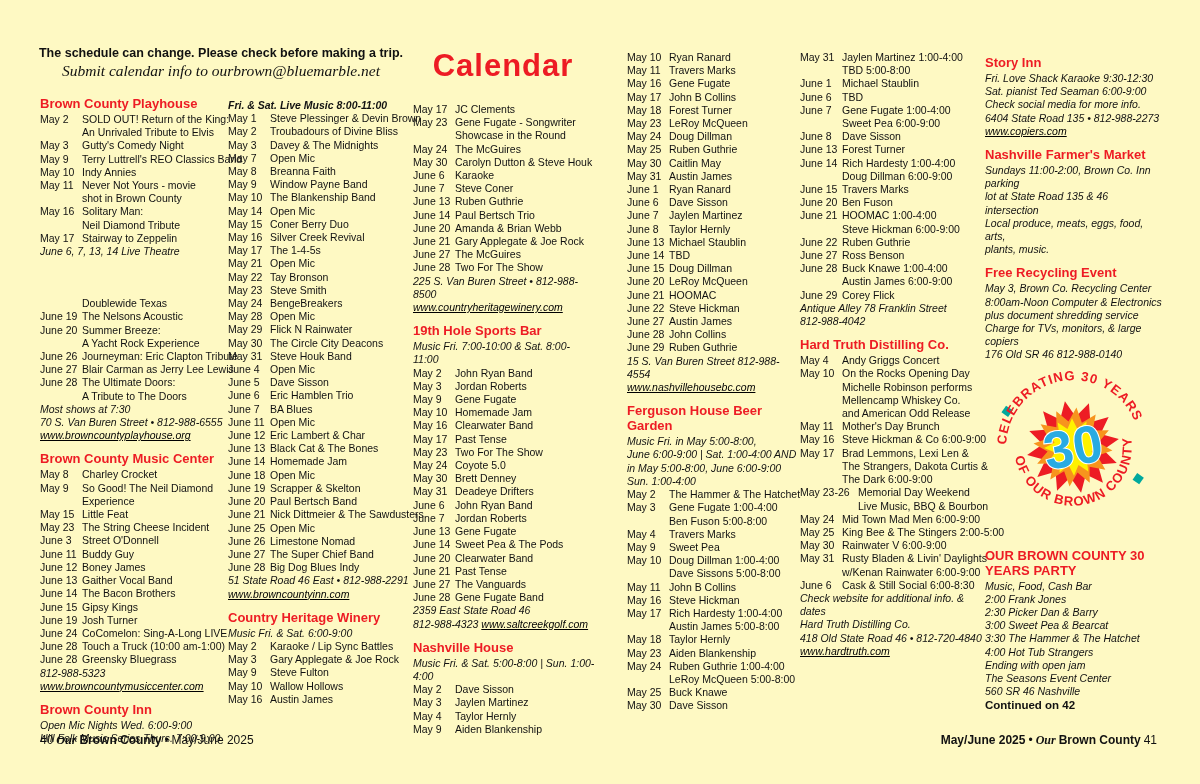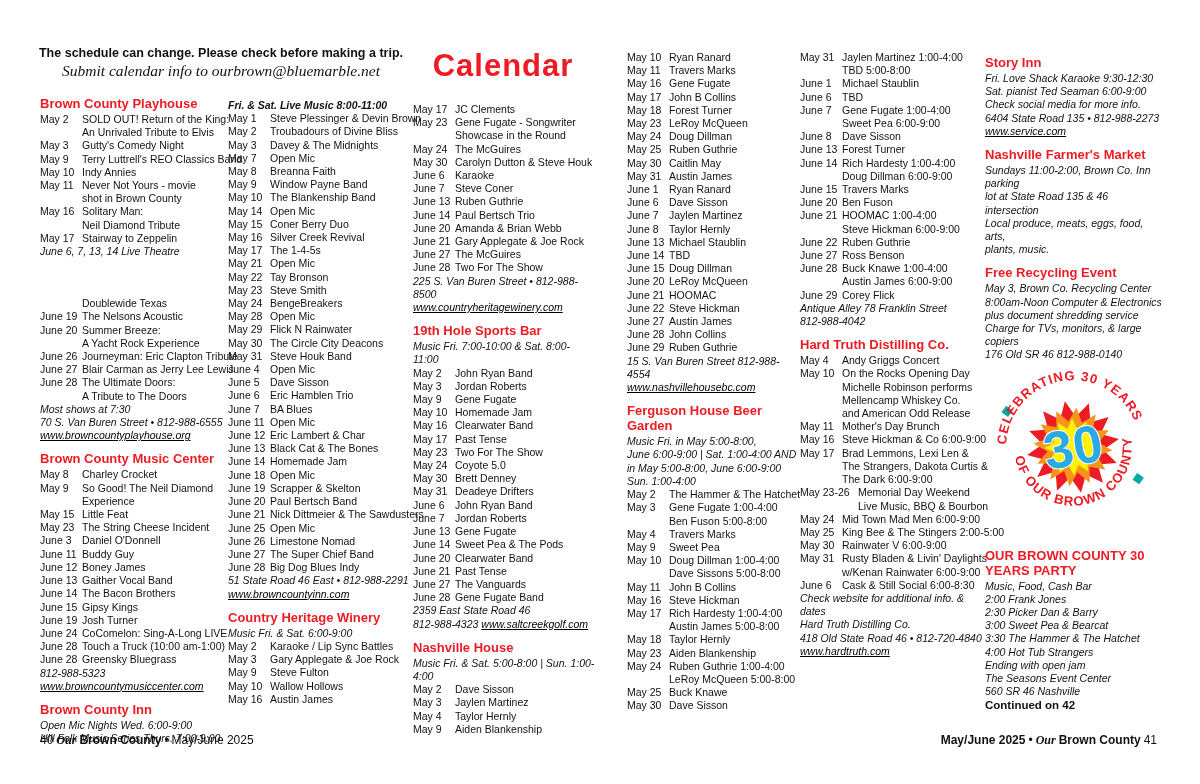--- a/index.html
+++ b/index.html
@@ -1,16 +1,16 @@
 <!DOCTYPE html>
 <html><head>
 <meta charset="utf-8">
 <style>
   html,body{margin:0;padding:0;background:#e9e9e9;}
-  .page{position:relative;width:1200px;height:784px;background:#ffffff;overflow:hidden;
+  .page{position:relative;width:1200px;height:784px;background:#fef9c3;overflow:hidden;
         font-family:"Liberation Sans",sans-serif;color:#111;}
   .notice{position:absolute;left:38px;top:46px;width:366px;text-align:center;}
   .notice-1{font-weight:bold;font-size:12.5px;line-height:15px;}
   .notice-2{font-family:"Liberation Serif",serif;font-style:italic;font-size:15.5px;line-height:19px;}
   .cal-title{position:absolute;left:413px;top:48px;width:180px;text-align:center;
              color:#ed1c24;font-size:31px;font-weight:bold;letter-spacing:1px;}
   .col{position:absolute;font-size:10.5px;line-height:13.2px;}
   #col1{left:40px;top:96px;width:184px;}
   #col2{left:228px;top:99px;width:184px;}
   #col3{left:413px;top:103px;width:182px;}
@@ -157,21 +157,21 @@
         </div>
         <div class="ev">
           <span class="d">May 23</span>
           <span class="t">
             <div class="tl">The String Cheese Incident</div>
           </span>
         </div>
         <div class="ev">
           <span class="d">June 3</span>
           <span class="t">
-            <div class="tl">Daniel O'Donnell</div>
+            <div class="tl">Street O'Donnell</div>
           </span>
         </div>
         <div class="ev">
           <span class="d">June 11</span>
           <span class="t">
             <div class="tl">Buddy Guy</div>
           </span>
         </div>
         <div class="ev">
           <span class="d">June 12</span>
@@ -1110,21 +1110,21 @@
         <div class="pl"><a class="lnk" href="#">www.hardtruth.com</a></div>
       </div>
     </div>
   <div class="col" id="col6">
       <div class="block">
         <div class="h">Story Inn</div>
         <div class="pl">Fri. Love Shack Karaoke 9:30-12:30</div>
         <div class="pl">Sat. pianist Ted Seaman 6:00-9:00</div>
         <div class="pl">Check social media for more info.</div>
         <div class="pl">6404 State Road 135 • 812-988-2273</div>
-        <div class="pl"><a class="lnk" href="#">www.service.com</a></div>
+        <div class="pl"><a class="lnk" href="#">www.copiers.com</a></div>
       </div>
       <div class="block">
         <div class="h">Nashville Farmer's Market</div>
         <div class="pl">Sundays 11:00-2:00, Brown Co. Inn parking</div>
         <div class="pl">lot at State Road 135 &amp; 46 intersection</div>
         <div class="pl">Local produce, meats, eggs, food, arts,</div>
         <div class="pl">plants, music.</div>
       </div>
       <div class="block">
         <div class="h">Free Recycling Event</div>

